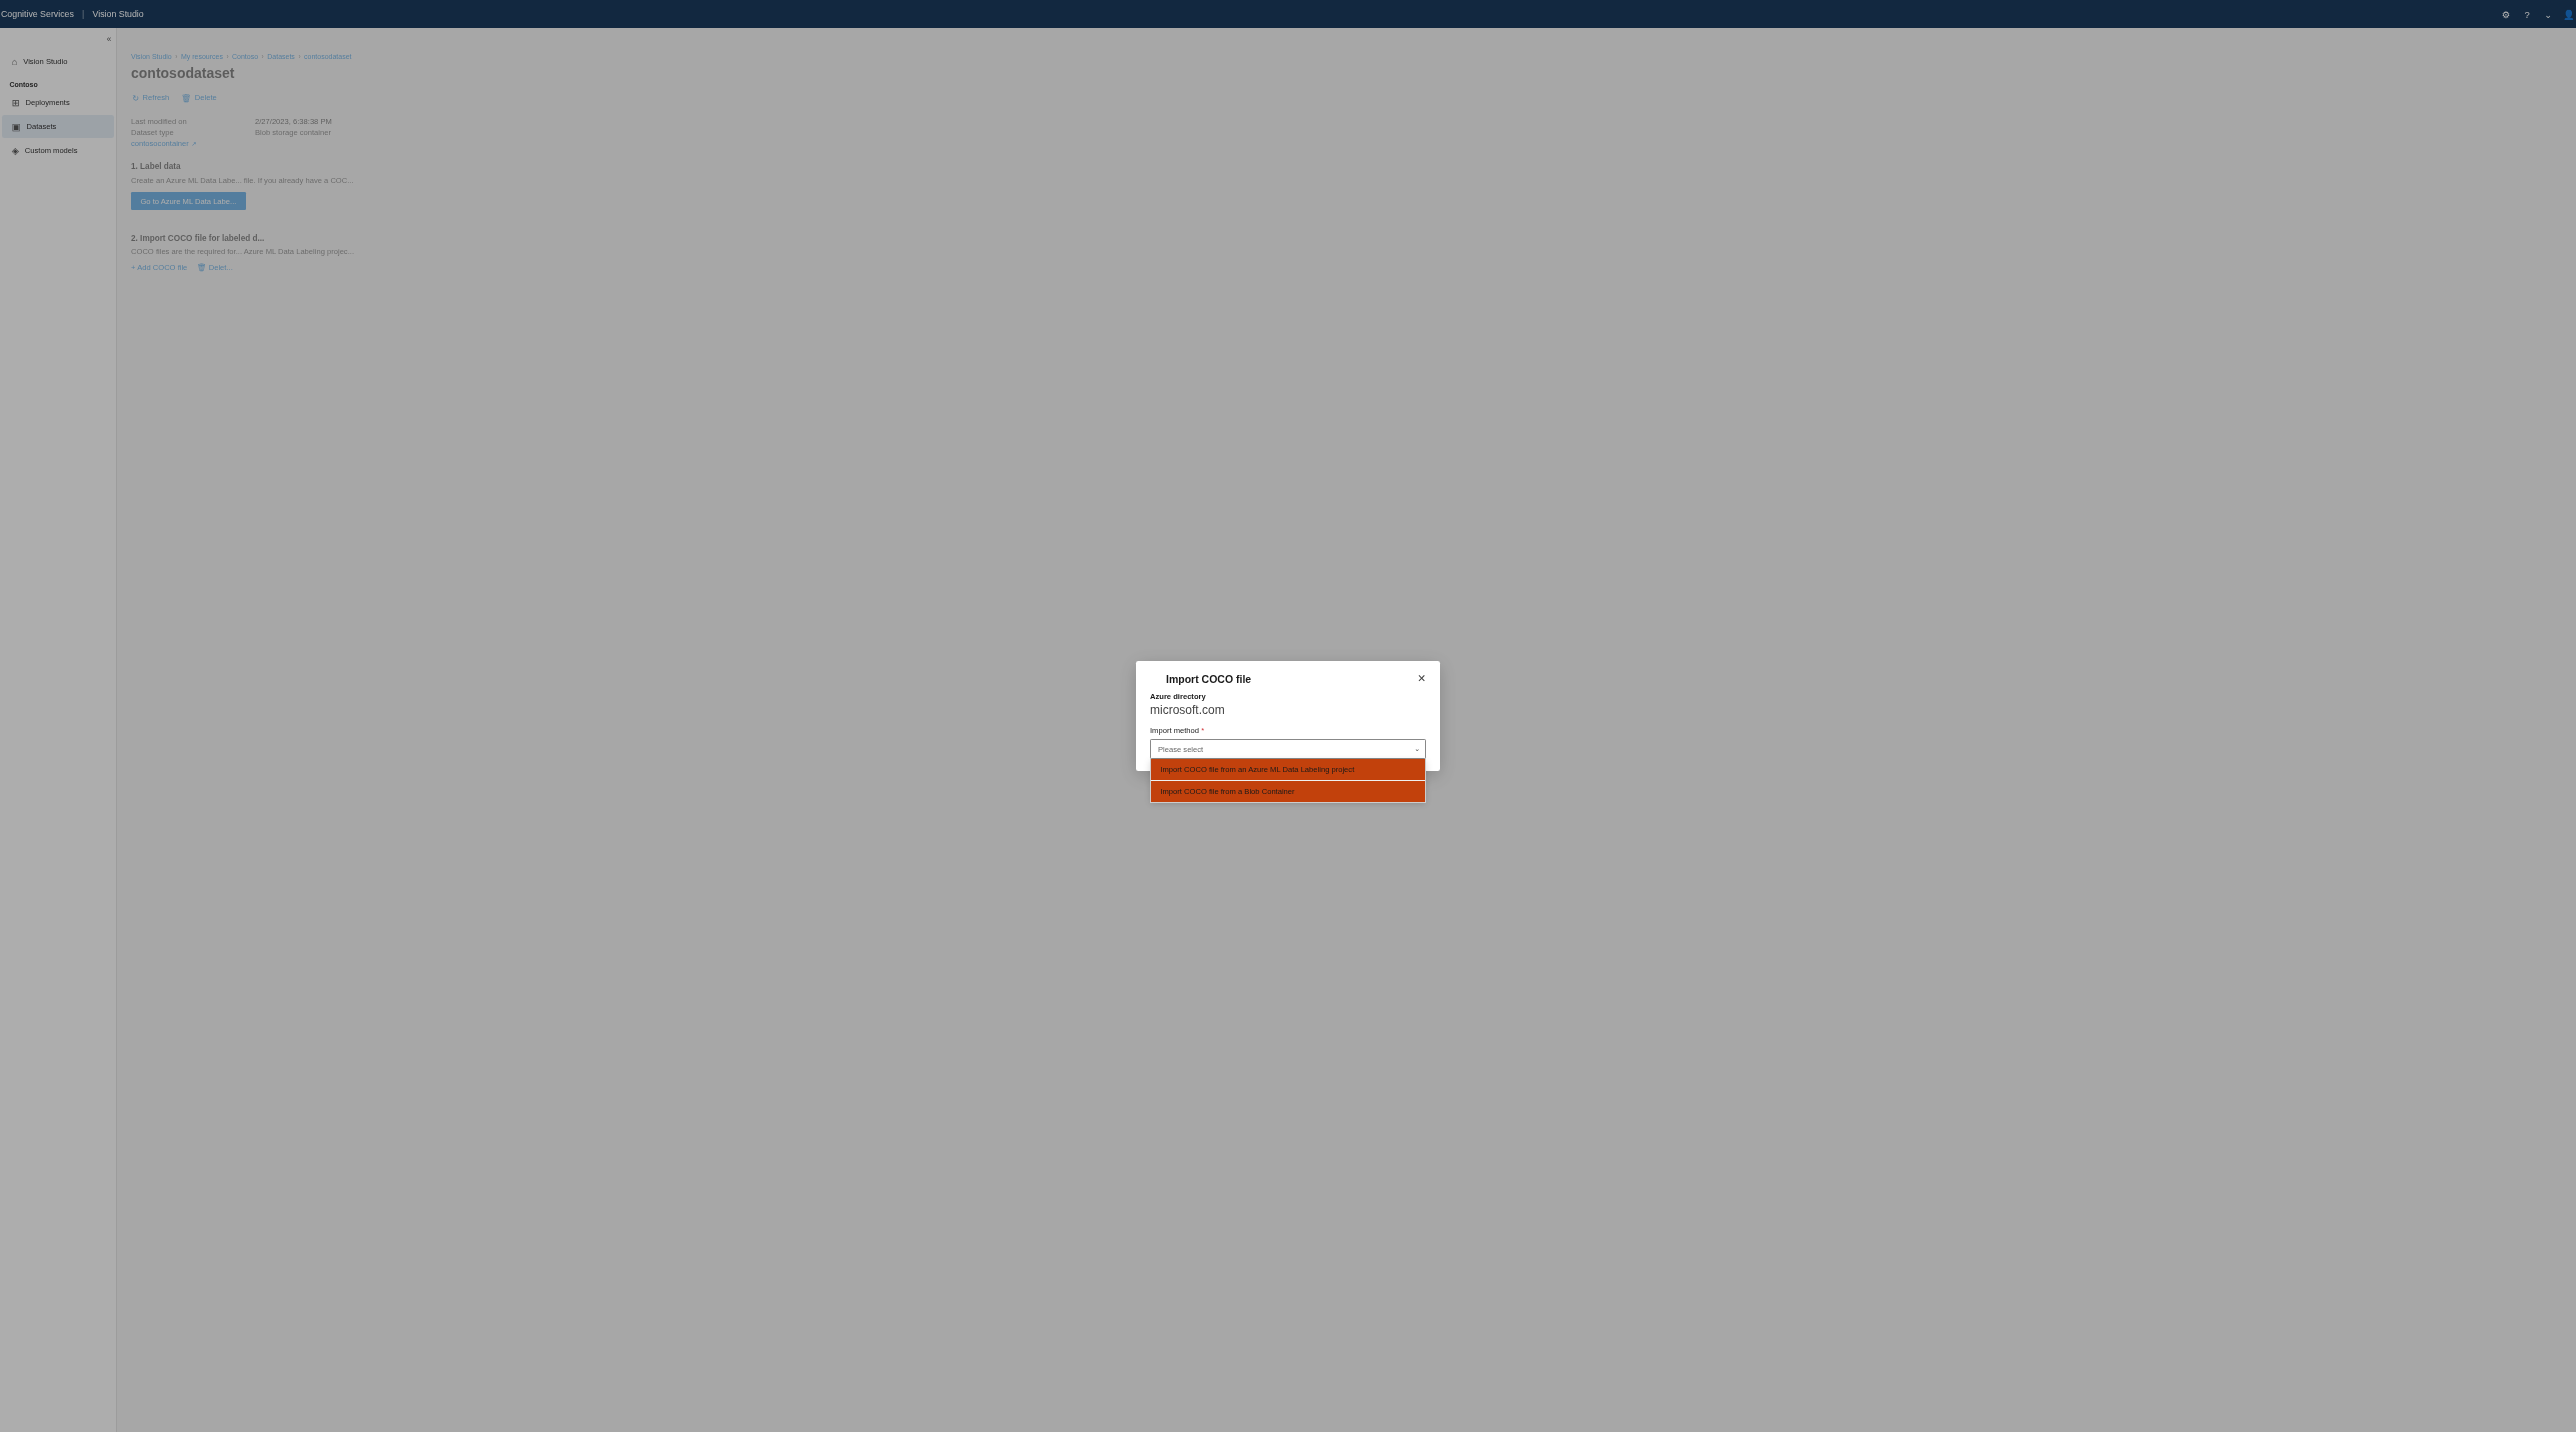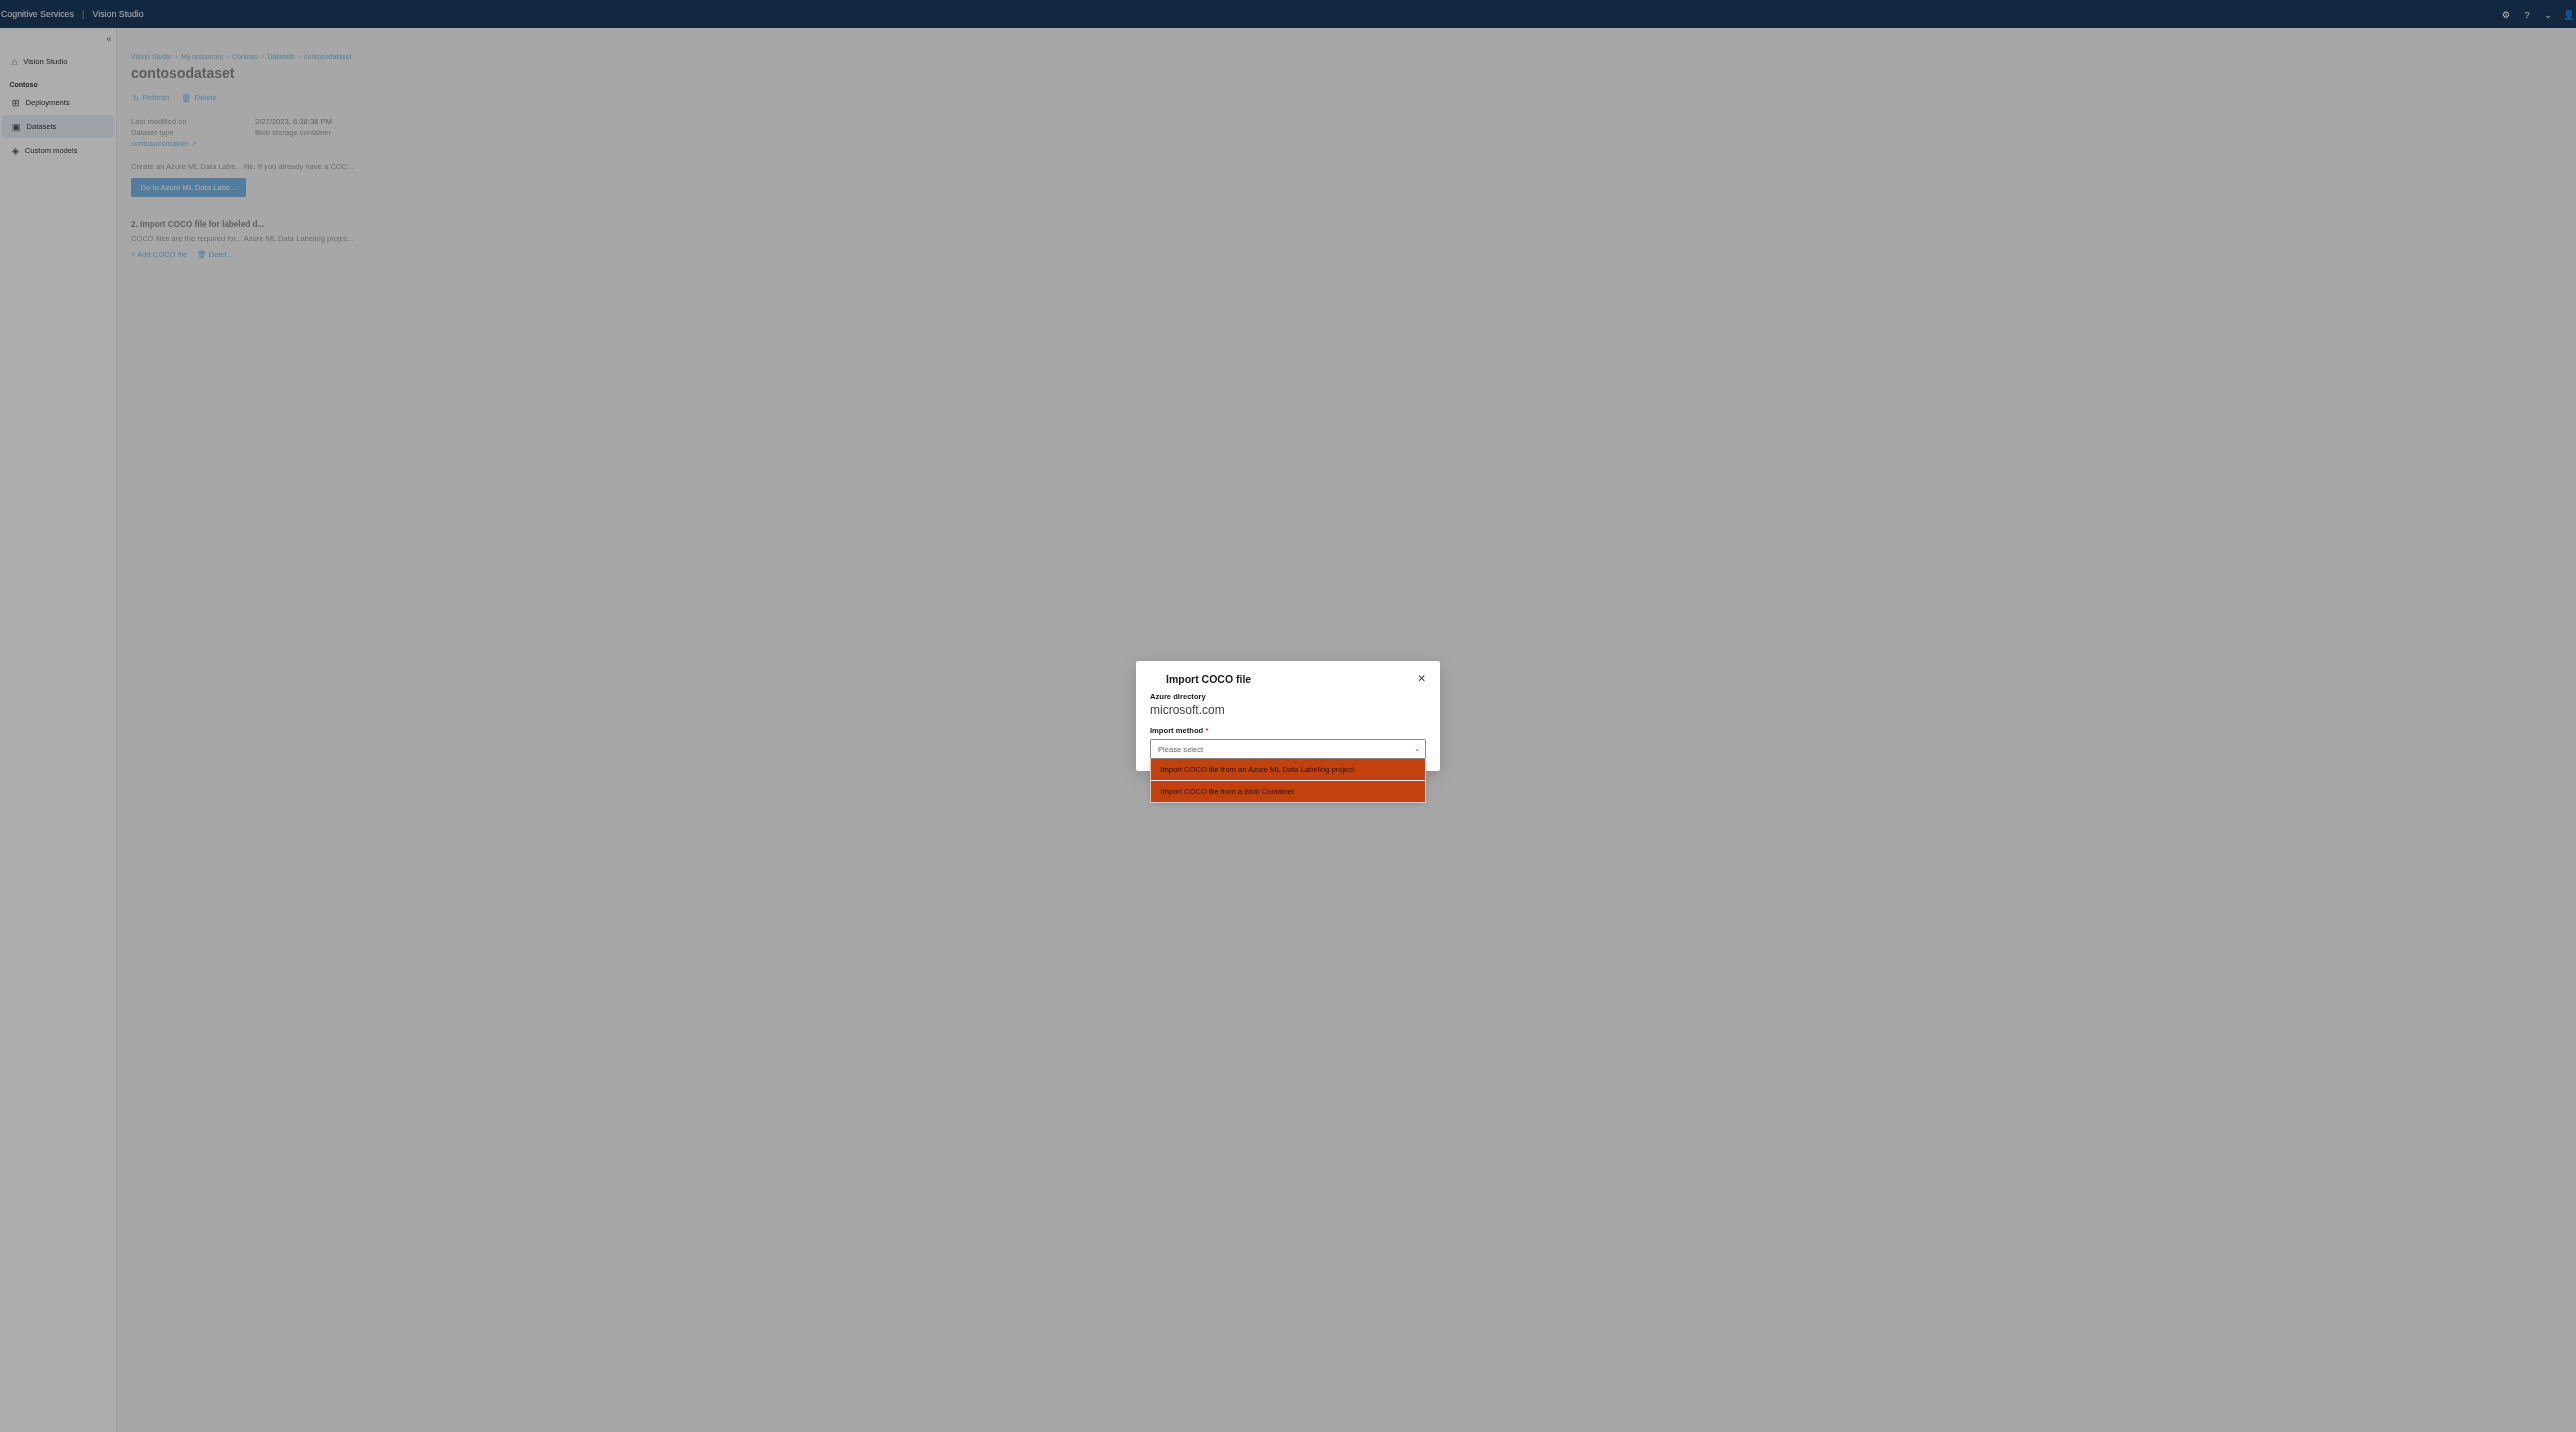--- a/index.html
+++ b/index.html
@@ -262,21 +262,21 @@
       color: #1a1a1a;
       margin-bottom: 2.3px;
     }
     .field-value {
       font-size: 12px;
       color: #444;
       margin-bottom: 9.4px;
     }
     .field-label-required {
       font-size: 7.6px;
-      font-weight: 700;
+      font-weight: 400;
       color: #1a1a1a;
       margin-bottom: 3.5px;
       display: flex;
       align-items: center;
       gap: 2.3px;
     }
     .required-star {
       color: #d13438;
     }
 
@@ -409,20 +409,21 @@
       <span class="meta-value">2/27/2023, 6:38:38 PM</span>
       <span class="meta-label">Dataset type</span>
       <span class="meta-label">Blob storage container</span>
       <span class="meta-link">
         <span>contosocontainer</span>
         <span style="font-size:6.4px;">↗</span>
       </span>
     </div>
 
     <div class="section">
+      <div class="section-title">1. Label data</div>
       <div class="section-desc">
         Create an Azure ML Data Labe... file. If you already have a COC...
       </div>
       <button class="btn-primary">Go to Azure ML Data Labe...</button>
     </div>
 
     <div class="section">
       <div class="section-title">2. Import COCO file for labeled d...</div>
       <div class="section-desc">
         COCO files are the required for... Azure ML Data Labeling projec...

